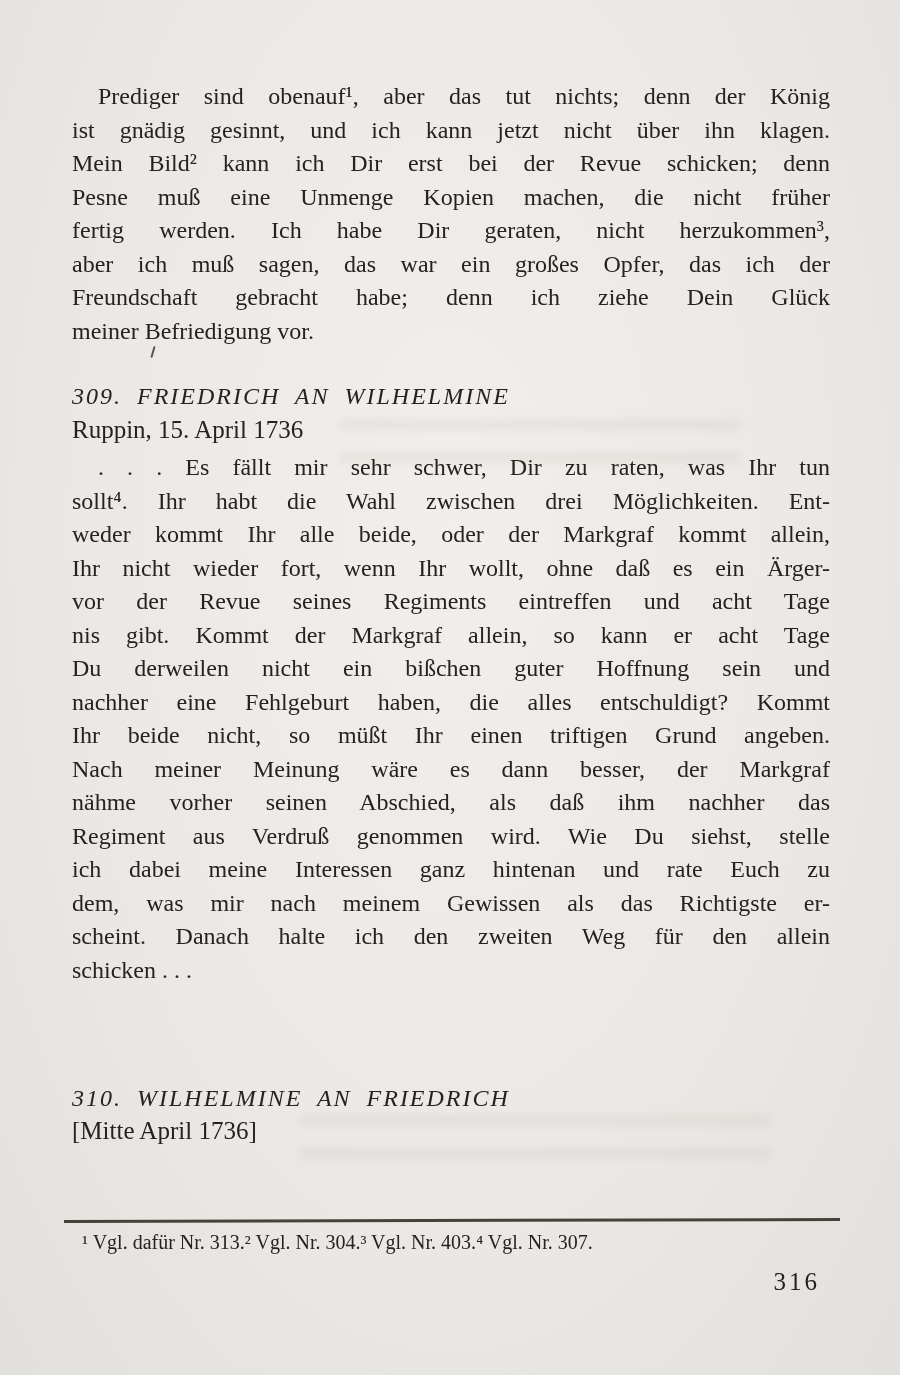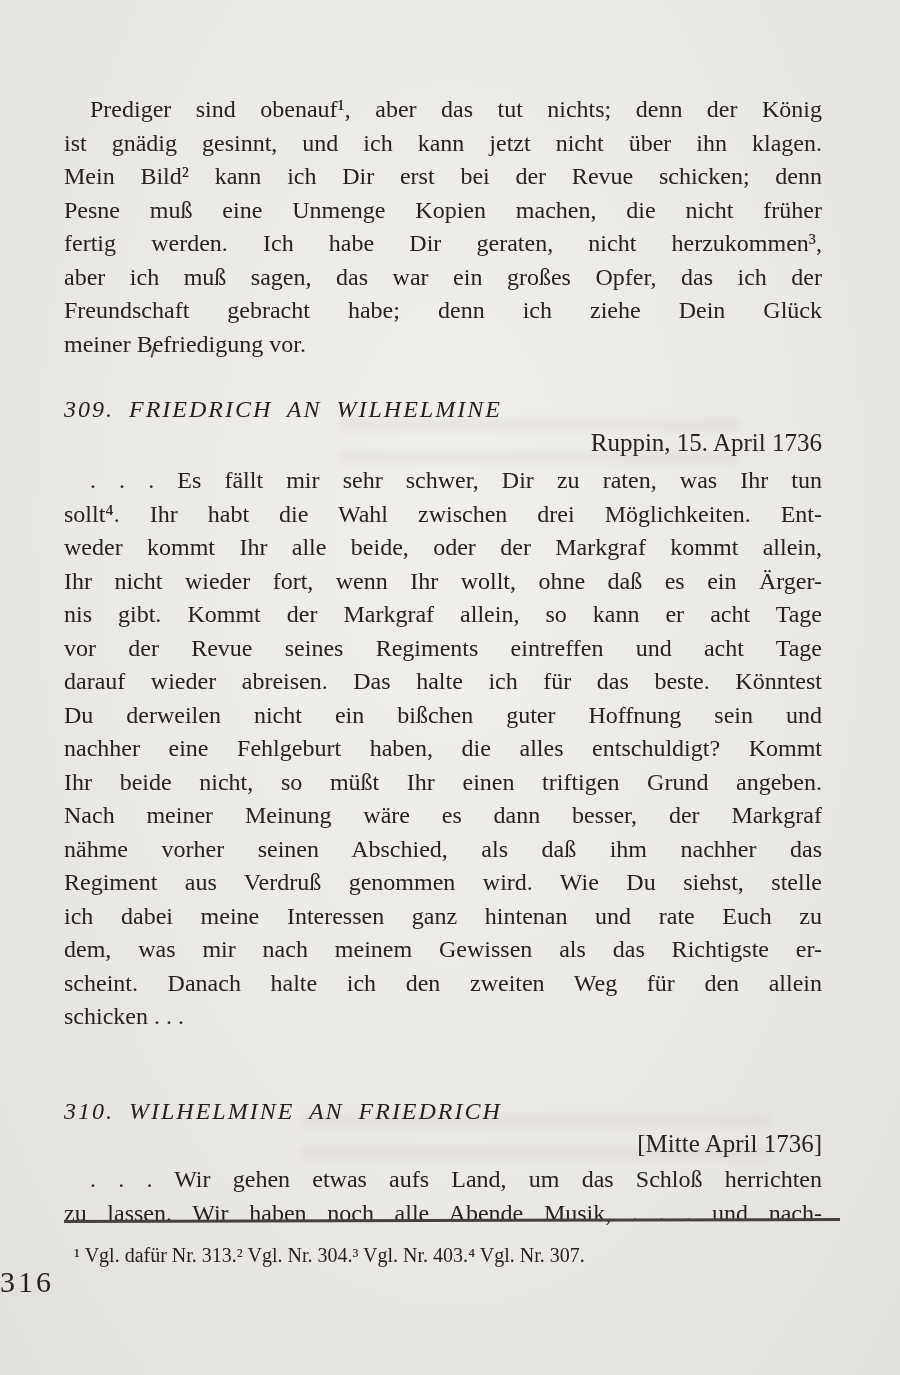--- a/index.html
+++ b/index.html
@@ -6,40 +6,40 @@
   body {
     width:900px; height:1375px; overflow:hidden;
     font-family:"Liberation Serif","DejaVu Serif",serif;
     color:#26231f;
     background:#e8e6e2;
   }
   .page {
     position:relative; width:900px; height:1375px;
     background: radial-gradient(ellipse at 50% 38%, #f1efeb 0%, #ebe9e5 55%, #e2e0dc 100%);
   }
-  .block { position:absolute; left:64px; width:758px;margin-top:13px; }
+  .block { position:absolute; left:72px; width:758px; }
   .line {
     height:33.5px; line-height:33.5px; font-size:24px;
     overflow:hidden; white-space:normal;
   }
   .line.j { text-align:justify; text-align-last:justify; }
   .line.indent { text-indent:26px; }
   .heading {
     font-style:italic; font-size:24px; letter-spacing:2px; word-spacing:7px;
     line-height:30px; white-space:nowrap;
   }
-  .dateline { text-align:right; font-size:25px; line-height:30px; }
+  .dateline { text-align:left; font-size:25px; line-height:30px; }
   .rule { position:absolute; left:64px; width:776px; height:2.5px; background:#474239; transform:rotate(-0.15deg); }
   .footnote-row {
     display:flex; 
     font-size:20px; line-height:26px; padding-left:10px; padding-right:4px;
   }
   .pagenum {
     position:absolute; top:1266px; left:0; width:820px;
-    text-align:left; font-size:30px; letter-spacing:3px; line-height:32px;
+    text-align:right; font-size:25px; letter-spacing:3px; line-height:32px;
   }
   
   .smudge {
     position:absolute; pointer-events:none; opacity:0.55;
     background: repeating-linear-gradient(0deg, rgba(150,145,135,0.16) 0 13px, rgba(0,0,0,0) 13px 33px);
     filter: blur(3px);
   }
   .smudge.s1 { left:340px; top:398px; width:400px; height:66px; }
   .smudge.s2 { left:300px; top:1098px; width:470px; height:62px; }
   
@@ -70,43 +70,38 @@
 
   <div class="block heading" style="top:381px">309. FRIEDRICH AN WILHELMINE</div>
 
   <div class="block dateline" style="top:415px">Ruppin, 15. April 1736</div>
 
   <div class="block" style="top:451px">
       <div class="line indent j">. . . Es fällt mir sehr schwer, Dir zu raten, was Ihr tun</div>
       <div class="line j">sollt⁴. Ihr habt die Wahl zwischen drei Möglichkeiten. Ent-</div>
       <div class="line j">weder kommt Ihr alle beide, oder der Markgraf kommt allein,</div>
       <div class="line j">Ihr nicht wieder fort, wenn Ihr wollt, ohne daß es ein Ärger-</div>
+      <div class="line j">vor der Revue seines Regiments eintreffen und acht Tage</div>
       <div class="line j">nis gibt. Kommt der Markgraf allein, so kann er acht Tage</div>
-      <div class="line j">vor der Revue seines Regiments eintreffen und acht Tage</div>
-      <div class="line j">darauf wieder abreisen. Das halte ich für das beste. Könntest</div>
       <div class="line j">Du derweilen nicht ein bißchen guter Hoffnung sein und</div>
       <div class="line j">nachher eine Fehlgeburt haben, die alles entschuldigt? Kommt</div>
       <div class="line j">Ihr beide nicht, so müßt Ihr einen triftigen Grund angeben.</div>
       <div class="line j">Nach meiner Meinung wäre es dann besser, der Markgraf</div>
       <div class="line j">nähme vorher seinen Abschied, als daß ihm nachher das</div>
       <div class="line j">Regiment aus Verdruß genommen wird. Wie Du siehst, stelle</div>
       <div class="line j">ich dabei meine Interessen ganz hintenan und rate Euch zu</div>
       <div class="line j">dem, was mir nach meinem Gewissen als das Richtigste er-</div>
       <div class="line j">scheint. Danach halte ich den zweiten Weg für den allein</div>
       <div class="line">schicken . . .</div>
     </div>
 
   <div class="block heading" style="top:1083px">310. WILHELMINE AN FRIEDRICH</div>
 
   <div class="block dateline" style="top:1116px">[Mitte April 1736]</div>
 
-  <div class="block" style="top:1150px">
-      <div class="line indent j">. . . Wir gehen etwas aufs Land, um das Schloß herrichten</div>
-      <div class="line j">zu lassen. Wir haben noch alle Abende Musik, . . . und nach-</div>
-    </div>
 
   <div class="rule" style="top:1219px"></div>
 
   <div class="block footnote-row" style="top:1229px">
       <span>¹ Vgl. dafür Nr. 313.</span>
       <span>² Vgl. Nr. 304.</span>
       <span>³ Vgl. Nr. 403.</span>
       <span>⁴ Vgl. Nr. 307.</span>
     </div>
 

